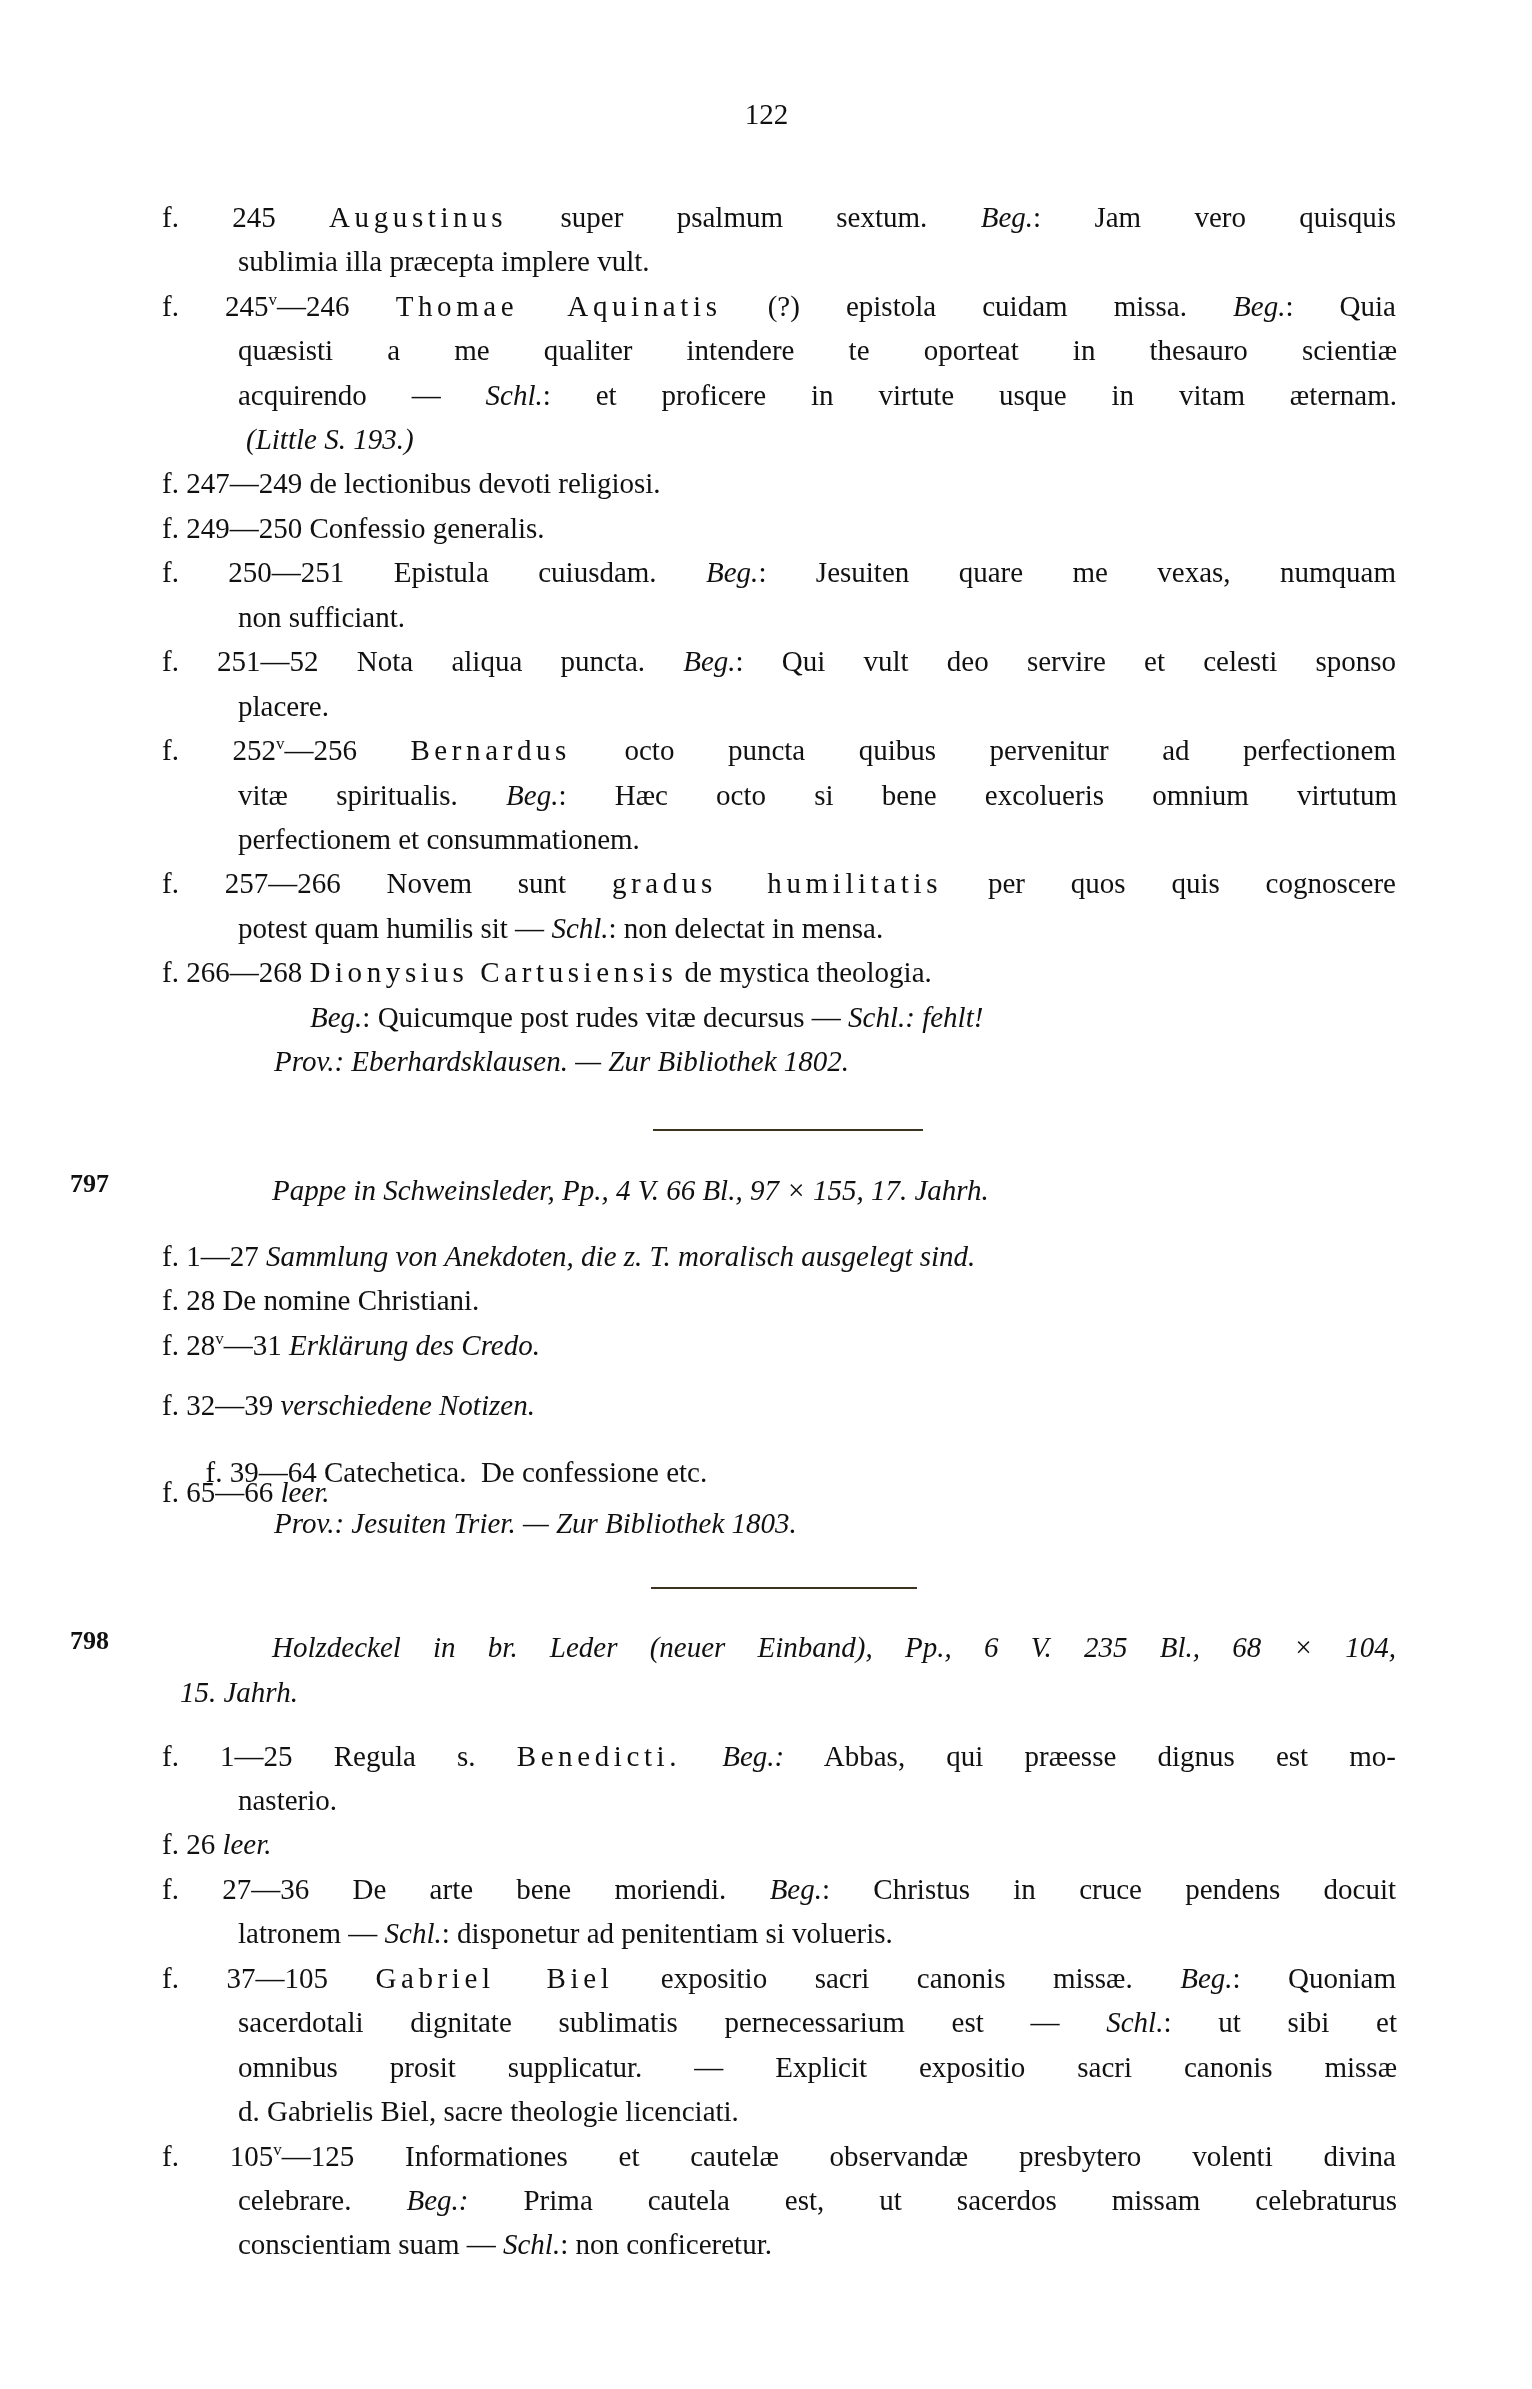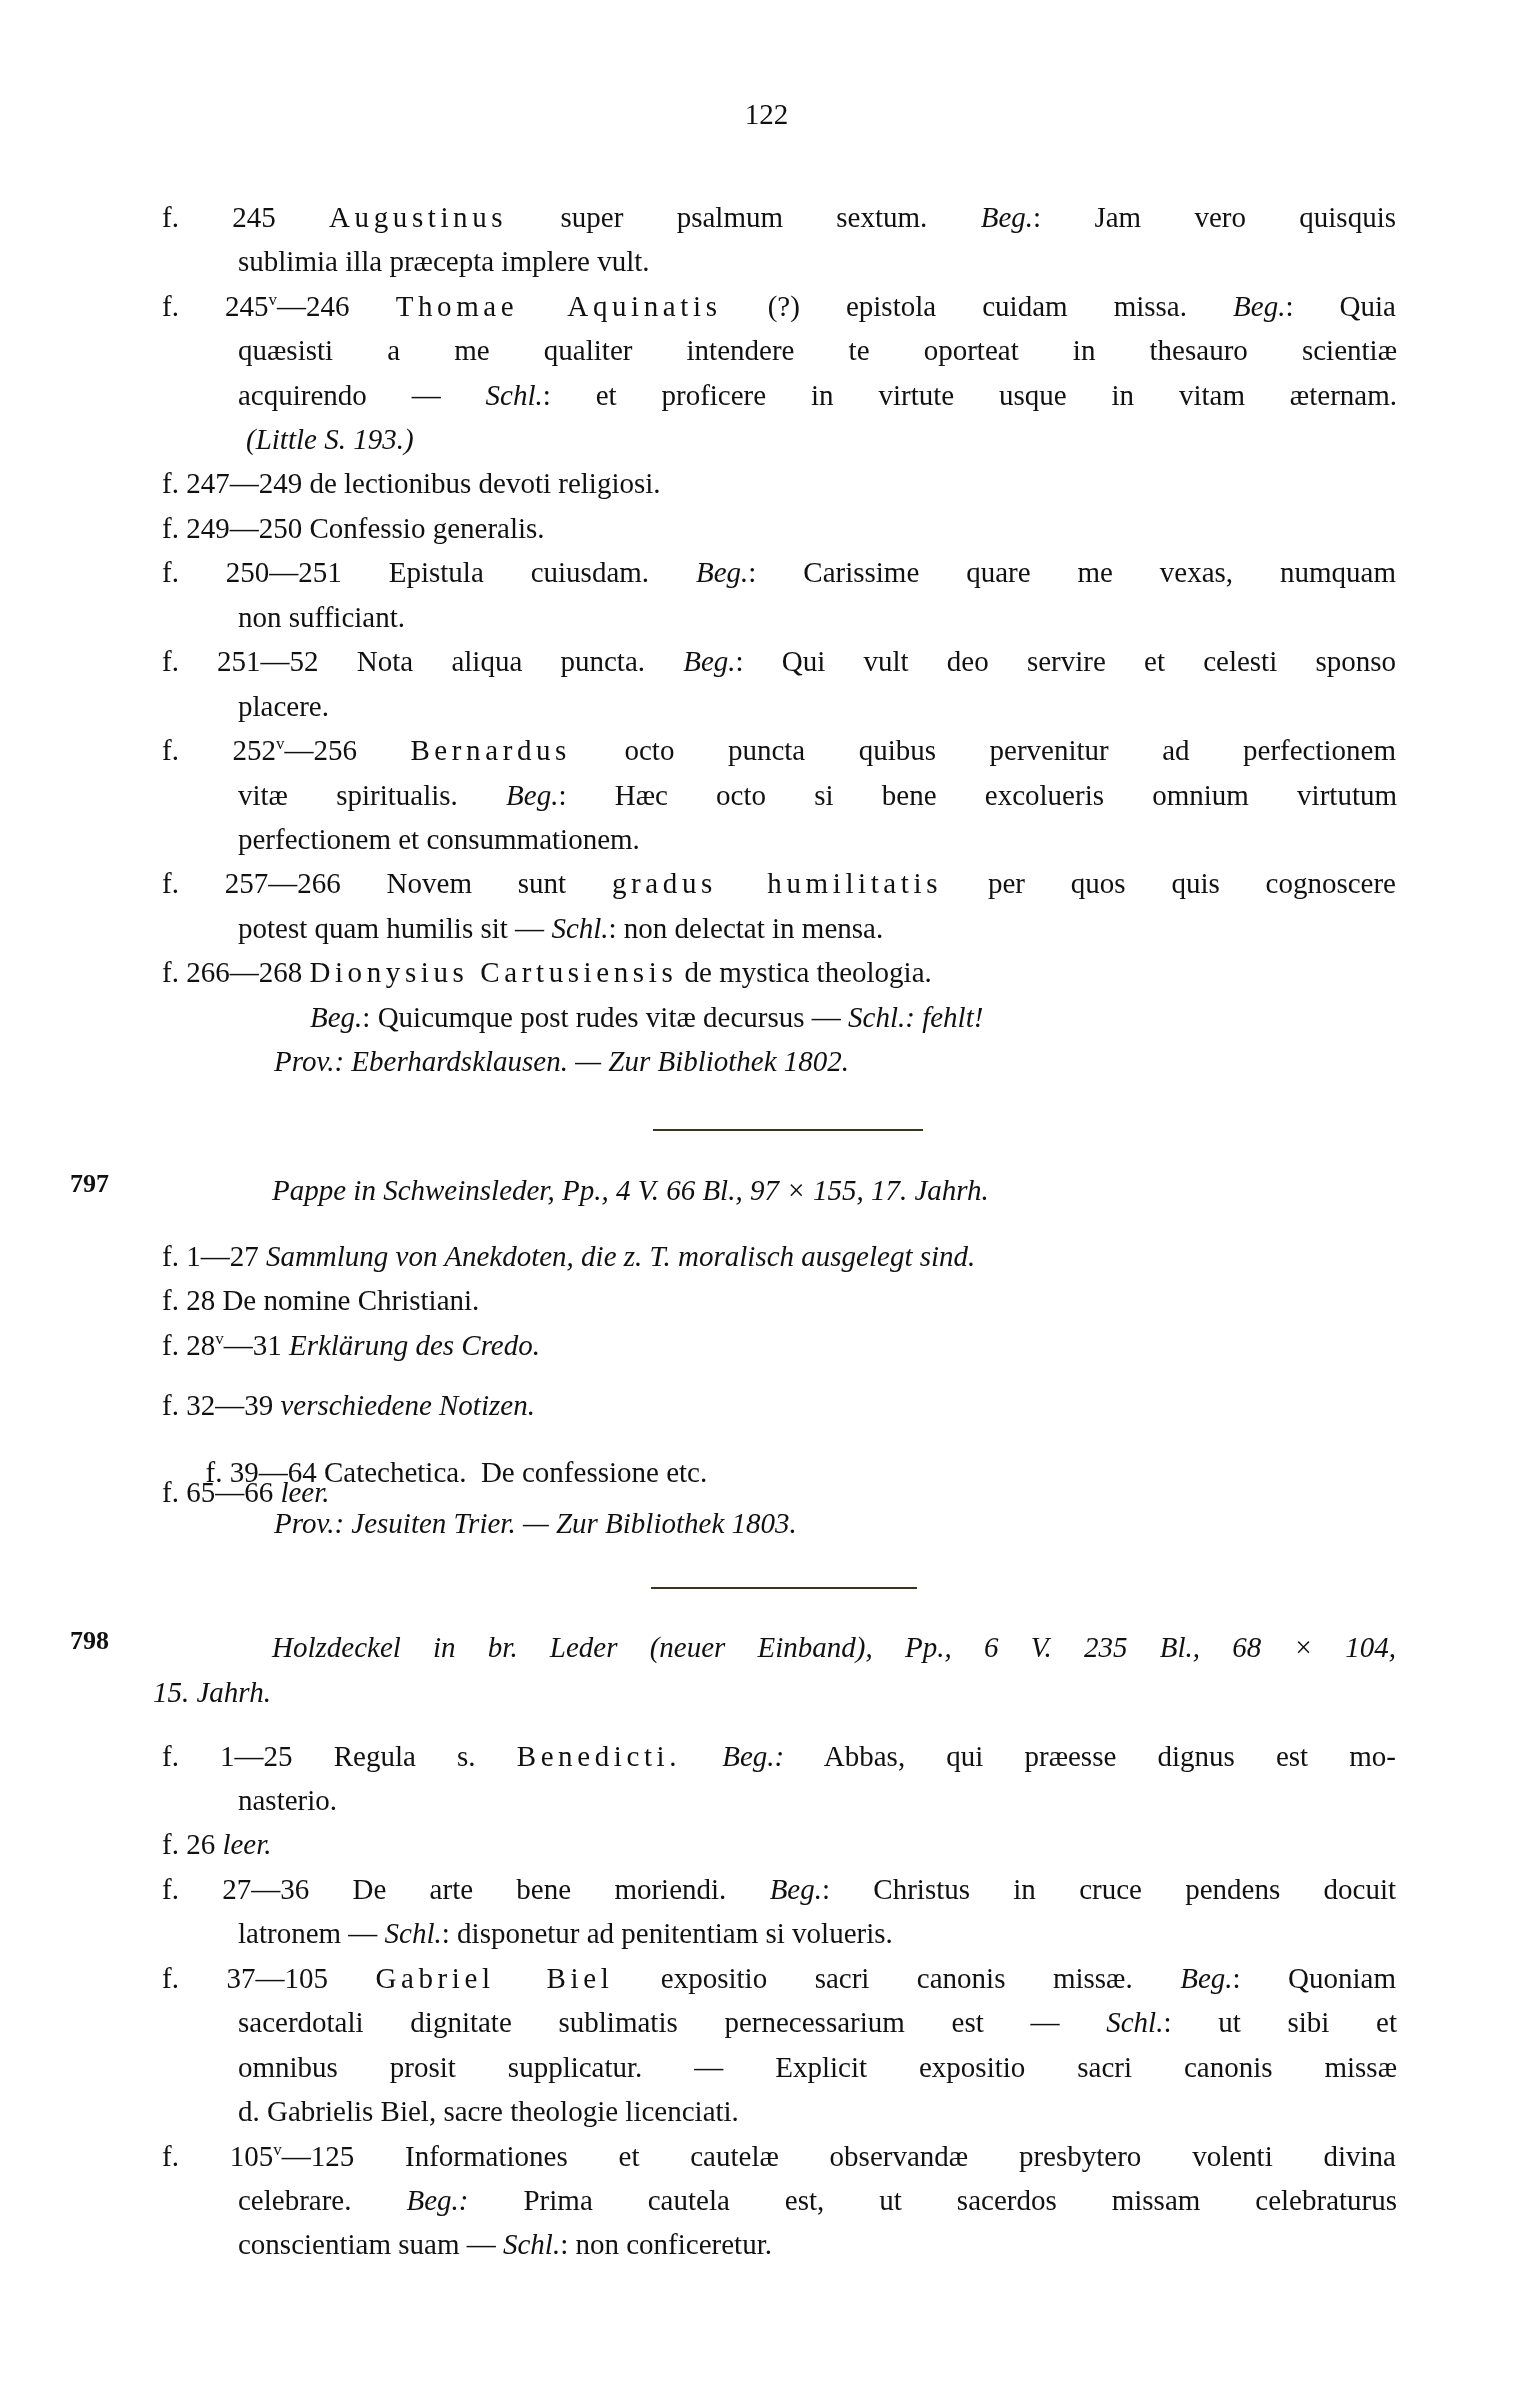--- a/index.html
+++ b/index.html
@@ -50,21 +50,21 @@
       <span>de lectionibus devoti religiosi.</span>
     </div>
     <div class="line" style="top:509px;left:162px;">
       <span>f. 249—250</span>
       <span>Confessio generalis.</span>
     </div>
 
     <div class="line just" style="top:553px;left:162px;width:1234px;">
       <span>f. 250—251</span>
       <span>Epistula cuiusdam.</span>
-      <span class="it">Beg.</span><span>: Carissime quare me vexas, numquam</span>
+      <span class="it">Beg.</span><span>: Jesuiten quare me vexas, numquam</span>
     </div>
     <div class="line" style="top:598px;left:238px;">non sufficiant.</div>
 
     <div class="line just" style="top:642px;left:162px;width:1234px;">
       <span>f. 251—52</span>
       <span>Nota aliqua puncta.</span>
       <span class="it">Beg.</span><span>: Qui vult deo servire et celesti sponso</span>
     </div>
     <div class="line" style="top:687px;left:238px;">placere.</div>
 
@@ -132,21 +132,21 @@
       <span class="it">leer.</span>
     </div>
     <div class="line it" style="top:1504px;left:274px;">Prov.: Jesuiten Trier. — Zur Bibliothek 1803.</div>
   </div>
 
   <div class="rule" style="top:1587px;left:651px;width:266px;"></div>
 
   <div>
     <div class="num" style="top:1626px;">798</div>
     <div class="line it just" style="top:1628px;left:272px;width:1124px;">Holzdeckel in br. Leder (neuer Einband), Pp., 6 V. 235 Bl., 68 × 104,</div>
-    <div class="line it" style="top:1673px;left:153px;">15. Jahrh.</div>
+    <div class="line it" style="top:1673px;left:180px;">15. Jahrh.</div>
 
     <div class="line just" style="top:1737px;left:162px;width:1234px;">
       <span>f. 1—25</span>
       <span>Regula s.</span>
       <span class="sp">Benedicti.</span>
       <span class="it">Beg.:</span>
       <span>Abbas, qui præesse dignus est mo-</span>
     </div>
     <div class="line" style="top:1781px;left:238px;">nasterio.</div>
 

